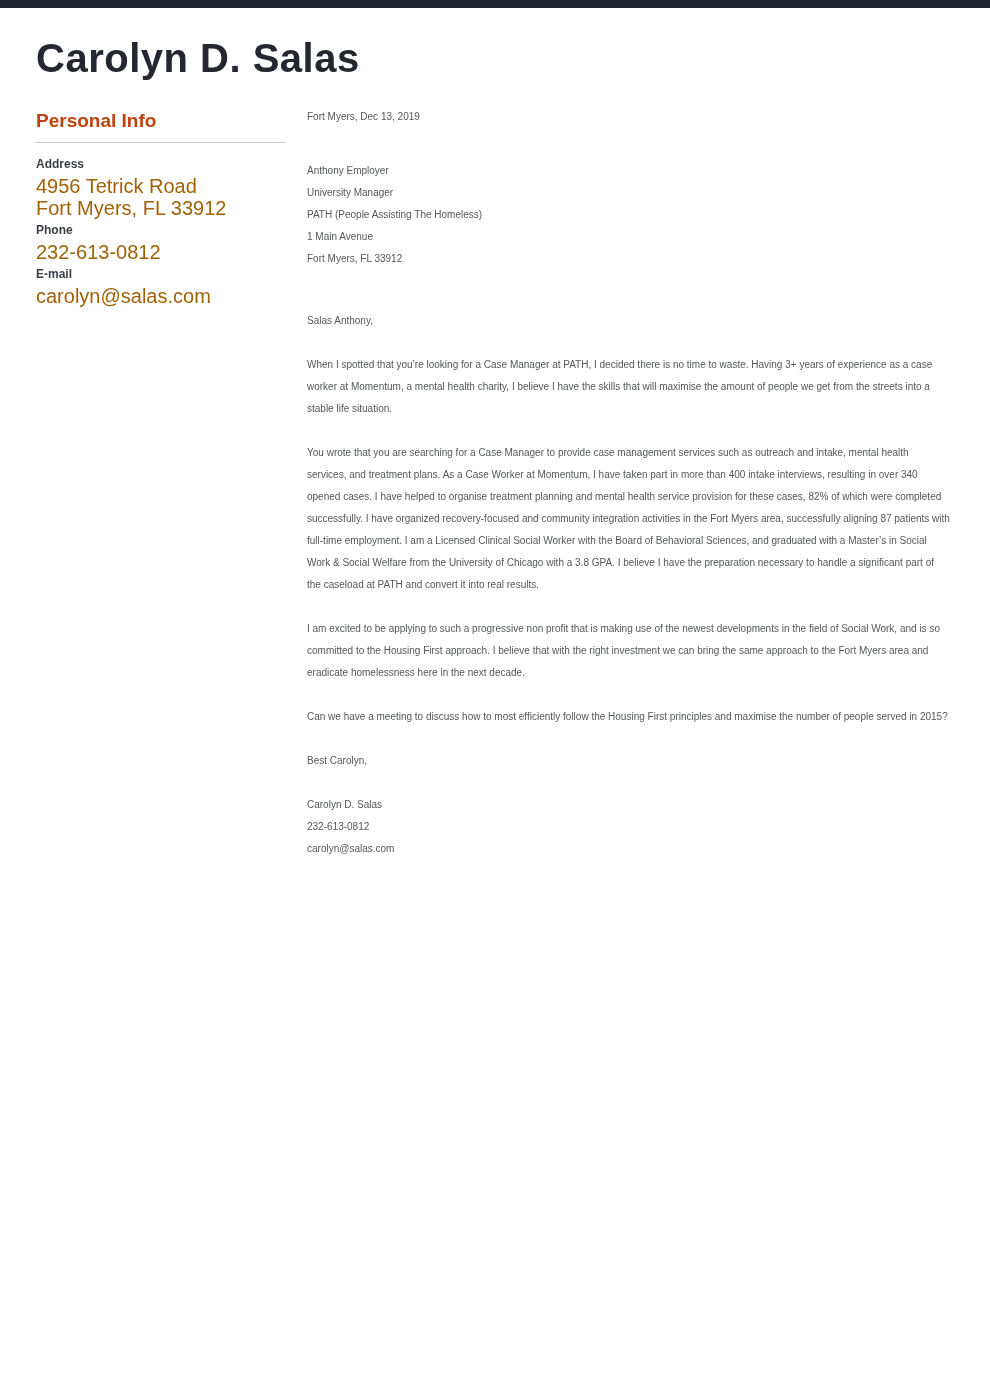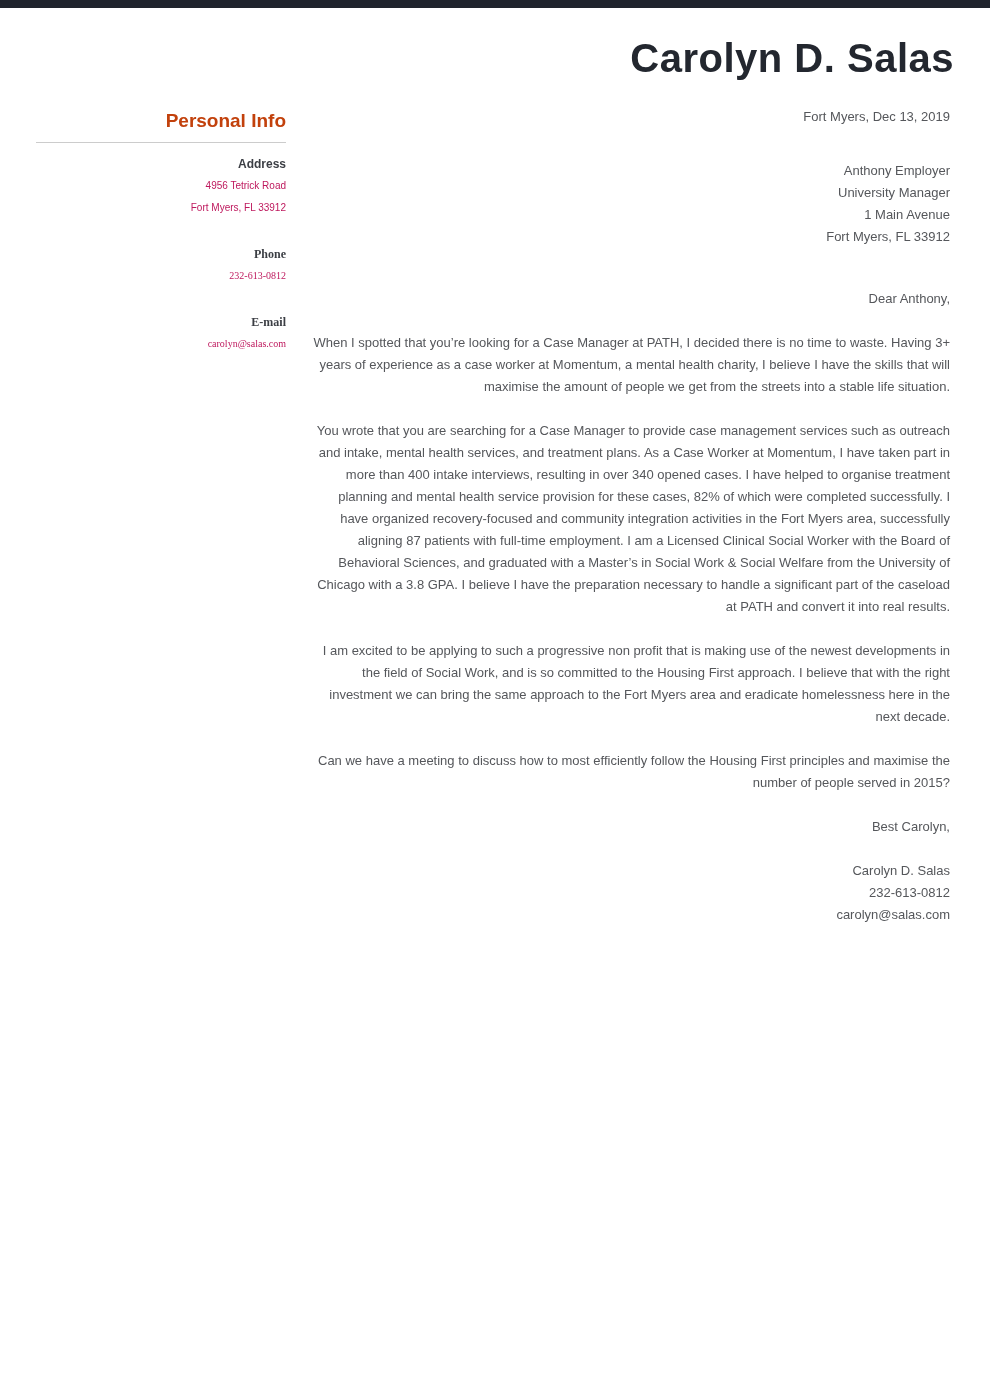--- a/index.html
+++ b/index.html
@@ -1,15 +1,15 @@
 <!DOCTYPE html>
 <html><head>
 <meta charset="utf-8">
 <style>
-  * { box-sizing: border-box; text-align: right; }
+  * { box-sizing: border-box; }
   html, body { margin: 0; padding: 0; background: #ffffff; }
   .page {
     position: relative;
     width: 990px;
     height: 1400px;
     background: #ffffff;
     font-family: "Liberation Sans", "DejaVu Sans", sans-serif;
     overflow: hidden;
   }
   .topbar {
@@ -41,37 +41,37 @@
     line-height: 22px;
     font-weight: 700;
     color: #c2410c;
   }
   .sidebar .divider {
     border: none;
     border-top: 1px solid #cccccc;
     margin: 0 0 2px 0;
   }
   .info-group { margin-top: 10px; }
-  .info-group + .info-group { margin-top: 24px; font-family: Liberation Serif, serif; }
+  .info-group + .info-group { margin-top: 0; }
   .info-label {
     font-size: 12px;
     line-height: 22px;
     font-weight: 700;
     color: #3b3e44;
   }
   .info-value {
-    font-size: 10px;
+    font-size: 20px;
     line-height: 22px;
-    color: #be185d;
+    color: #a16207;
   }
   .main {
     width: 643px;
     margin-left: 21px;
     flex: 0 0 auto;
-    font-size: 13px;
+    font-size: 10px;
     line-height: 22px;
     color: #55575b;
   }
   .main .date-line { margin-bottom: 32px; }
   .main .recipient { margin-bottom: 40px; }
   .main .salutation { margin-bottom: 22px; }
   .main p { margin: 0 0 22px 0; }
   .main .closing { margin-bottom: 22px; }
 </style>
 </head>
@@ -106,25 +106,26 @@
       </div>
     </aside>
 
     <section class="main">
 
       <div class="date-line">Fort Myers, Dec 13, 2019</div>
 
       <div class="recipient">
         <div>Anthony Employer</div>
         <div>University Manager</div>
+        <div>PATH (People Assisting The Homeless)</div>
         <div>1 Main Avenue</div>
         <div>Fort Myers, FL 33912</div>
       </div>
 
-      <div class="salutation">Dear Anthony,</div>
+      <div class="salutation">Salas Anthony,</div>
 
       <p>When I spotted that you’re looking for a Case Manager at PATH, I decided there is no time to waste. Having 3+ years of experience as a case worker at Momentum, a mental health charity, I believe I have the skills that will maximise the amount of people we get from the streets into a stable life situation.</p>
       <p>You wrote that you are searching for a Case Manager to provide case management services such as outreach and intake, mental health services, and treatment plans. As a Case Worker at Momentum, I have taken part in more than 400 intake interviews, resulting in over 340 opened cases. I have helped to organise treatment planning and mental health service provision for these cases, 82% of which were completed successfully. I have organized recovery-focused and community integration activities in the Fort Myers area, successfully aligning 87 patients with full-time employment. I am a Licensed Clinical Social Worker with the Board of Behavioral Sciences, and graduated with a Master’s in Social Work &amp; Social Welfare from the University of Chicago with a 3.8 GPA. I believe I have the preparation necessary to handle a significant part of the caseload at PATH and convert it into real results.</p>
       <p>I am excited to be applying to such a progressive non profit that is making use of the newest developments in the field of Social Work, and is so committed to the Housing First approach. I believe that with the right investment we can bring the same approach to the Fort Myers area and eradicate homelessness here in the next decade.</p>
       <p>Can we have a meeting to discuss how to most efficiently follow the Housing First principles and maximise the number of people served in 2015?</p>
 
       <div class="closing">Best Carolyn,</div>
 
       <div class="signature">
         <div>Carolyn D. Salas</div>

